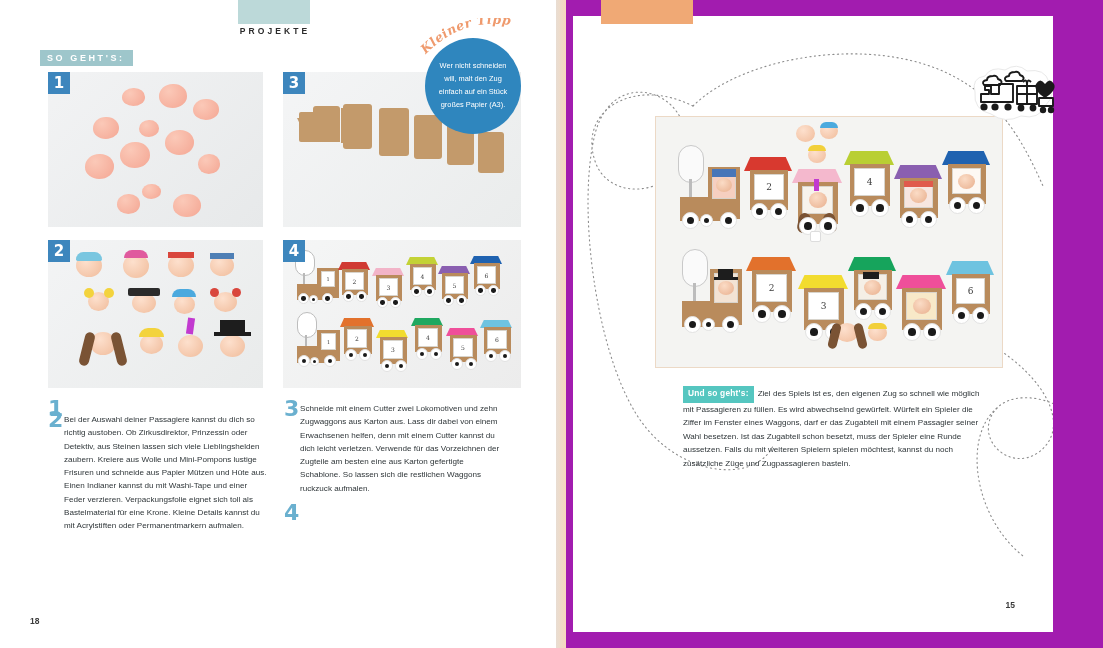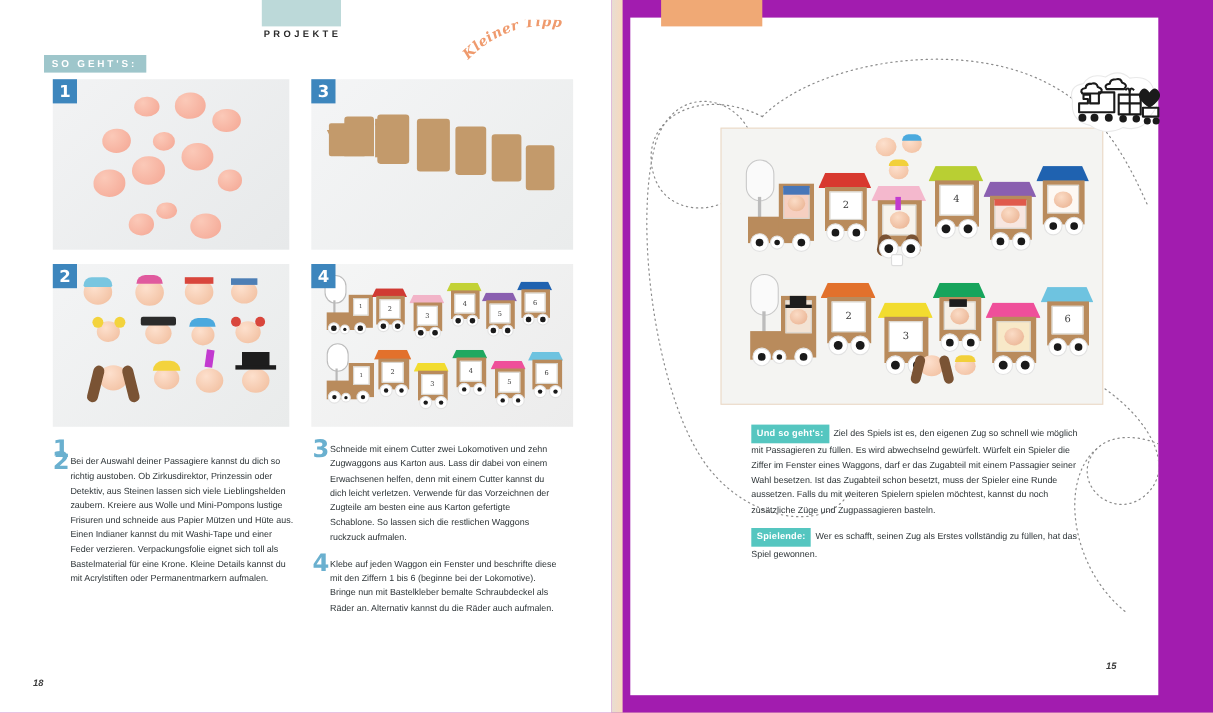--- a/index.html
+++ b/index.html
@@ -70,21 +70,21 @@
             color: #2e3538; text-align: left; }
   #col-left  { left: 48px; top: 402px; }
   #col-right { left: 284px; top: 402px; }
   .para { position: relative; margin-bottom: 11px; padding-left: 16px; }
   .para .num {
     position: absolute; left: 0; top: -4px;
     font-size: 22px; font-weight: bold; color: #6ab0cf;
     font-family: "DejaVu Sans", sans-serif; line-height: 1;
   }
   .pgnum { position: absolute; bottom: 22px; font-size: 8.5px;
-           font-weight: bold; color: #3b3b3b; font-style: italic; }
+           font-weight: bold; color: #3b3b3b; }
   #pg-left  { left: 30px; }
   #pg-right { right: 38px; bottom: 22px; }
 
   
   #right-page {
     position: absolute; left: 573px; top: 16px; width: 480px; height: 616px;
     background: #ffffff;
   }
   #orange-tab {
     position: absolute; left: 601px; top: 0px; width: 92px; height: 24px;
@@ -356,38 +356,40 @@
     <div class="tip-title">
       <svg width="110" height="40" viewBox="0 0 110 40">
         <defs>
             <path id="tiparc" d="M4,38 Q46,-6 104,10" fill="none"></path>
           </defs>
         <text font-family="DejaVu Serif, serif" font-size="12.5" font-weight="bold" font-style="italic" fill="#ef9a6d" letter-spacing="0.5">
           <textPath href="#tiparc" startOffset="2%" id="tiparc-text">Kleiner Tipp</textPath>
         </text>
       </svg>
     </div>
+    <div class="tip-circle">
+      <span>Wer nicht schneiden will, malt den Zug einfach auf ein Stück großes Papier (A3).</span>
+    </div>
 
     <div class="txtcol" id="col-left">
       <div class="para">
         <span class="num">1</span>
       </div>
       <div class="para">
         <span class="num">2</span>
         <span>Bei der Auswahl deiner Passagiere kannst du dich so richtig austoben. Ob Zirkusdirektor, Prinzessin oder Detektiv, aus Steinen lassen sich viele Lieblingshelden zaubern. Kreiere aus Wolle und Mini-Pompons lustige Frisuren und schneide aus Papier Mützen und Hüte aus. Einen Indianer kannst du mit Washi-Tape und einer Feder verzieren. Verpackungsfolie eignet sich toll als Bastelmaterial für eine Krone. Kleine Details kannst du mit Acrylstiften oder Permanentmarkern aufmalen.</span>
       </div>
     </div>
     <div class="txtcol" id="col-right">
       <div class="para">
         <span class="num">3</span>
         <span>Schneide mit einem Cutter zwei Lokomotiven und zehn Zugwaggons aus Karton aus. Lass dir dabei von einem Erwachsenen helfen, denn mit einem Cutter kannst du dich leicht verletzen. Verwende für das Vorzeichnen der Zugteile am besten eine aus Karton gefertigte Schablone. So lassen sich die restlichen Waggons ruckzuck aufmalen.</span>
       </div>
       <div class="para">
         <span class="num">4</span>
-        <span>Klebe auf jeden Waggon ein Fenster und beschrifte diese mit den Ziffern 1 bis 6 (beginne bei der Lokomotive). Bringe nun mit Bastelkleber bemalte Schraubdeckel als Räder an. Alternativ kannst du die Räder auch aufmalen.</span>
       </div>
     </div>
 
     <div class="pgnum" id="pg-left">18</div>
   </div>
 
   <div id="page-fold"></div>
 
   <div id="orange-tab"></div>
   <div id="right-page">
@@ -563,23 +565,20 @@
       <div style="position:absolute;left:200px;top:206px;width:9px;height:26px;
            background:#7a5334;border-radius:5px;transform:rotate(-14deg);"></div>
       <div class="face" style="left:212px;top:208px;width:19px;height:16px;"></div>
       <div style="position:absolute;left:212px;top:206px;width:19px;height:6px;
            background:#f2d03a;border-radius:9px 9px 0 0;"></div>
     </div>
 
     <div id="right-text">
       <p>
         <span class="hl">Und so geht's:</span><span>Ziel des Spiels ist es, den eigenen Zug so schnell wie möglich mit Passagieren zu füllen. Es wird abwechselnd gewürfelt. Würfelt ein Spieler die Ziffer im Fenster eines Waggons, darf er das Zugabteil mit einem Passagier seiner Wahl besetzen. Ist das Zugabteil schon besetzt, muss der Spieler eine Runde aussetzen. Falls du mit weiteren Spielern spielen möchtest, kannst du noch zusätzliche Züge und Zugpassagieren basteln.</span>
-      </p>
-      <p>
-        <span class="hl">Spielende:</span><span>Wer es schafft, seinen Zug als Erstes vollständig zu füllen, hat das Spiel gewonnen.</span>
       </p>
     </div>
 
     <div class="pgnum" id="pg-right">15</div>
   </div>
 
   <div id="sticker">
     <svg width="92" height="62" viewBox="0 0 92 62">
       <path d="M10 30 Q6 16 20 14 Q26 4 40 8 Q52 0 62 9 Q80 6 84 20 Q92 32 80 44
                Q74 58 56 54 Q40 62 26 52 Q8 48 10 30 Z" fill="#ffffff" stroke="#e9e9e9" stroke-width="1"></path>

